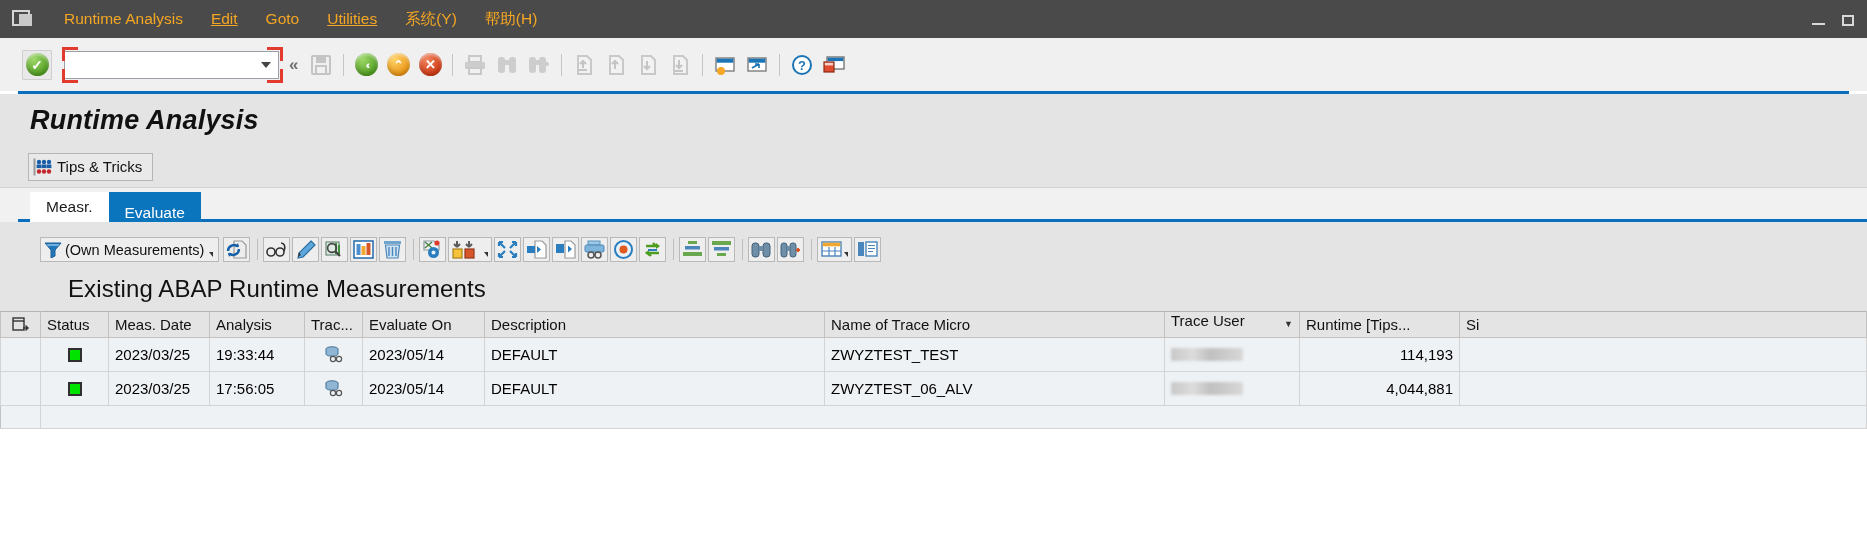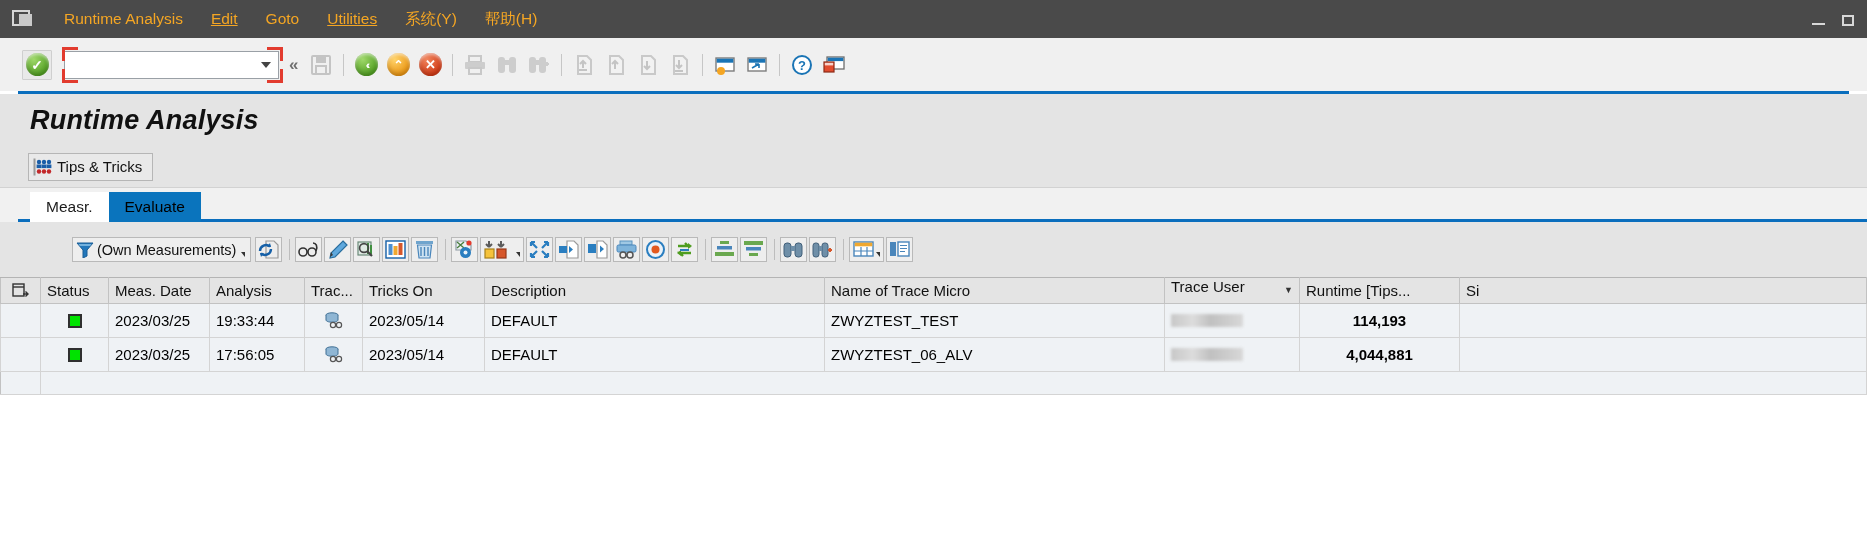--- a/index.html
+++ b/index.html
@@ -119,26 +119,26 @@
     align-items:flex-end; position:relative;
   }
   .tabstrip::after{
     content:""; position:absolute; left:18px; right:0; bottom:0; height:3px; background:#0a6ebd;
   }
   .tab{
     height:30px; padding:0 16px; display:flex; align-items:center;
     font-size:15.5px; position:relative; z-index:2;
   }
   .tab.inactive{ background:#ffffff; color:#1b1b1b;justify-content:center; }
-  .tab.active{ background:#0a74bd; color:#000000; }
+  .tab.active{ background:#0a74bd; color:#ffffff;align-items:flex-end; }
 
   
   .content{ background:#e4e4e4; padding-top:11px; }
   .alvbar{
-    display:flex; align-items:center; padding-left:72px; height:33px;
+    display:flex; align-items:center; padding-left:40px; height:33px;
   }
   .alv-btn{
     height:25px; min-width:25px; border:1px solid #b9b9b9; background:#eeeeee;
     display:flex;align-items:center;justify-content:center; margin-right:2px;
     padding:0 2px;
   }
   .alv-filter{
     height:25px; border:1px solid #b9b9b9; background:#eeeeee; display:flex;
     align-items:center; padding:0 5px 0 3px; gap:3px; margin-right:4px;
   }
@@ -158,36 +158,36 @@
   table.alv th{
     background:#e4e4e4; border:1px solid #c2c2c2; border-top:1px solid #b4b4b4;
     font-weight:normal; font-size:15px; text-align:left; height:25px;
     padding:0 6px; color:#111; white-space:nowrap; overflow:hidden;
   }
   table.alv th.selcol{ width:38px; padding:0;}
   table.alv td{
     border:1px solid #d4d4d4; border-top:none; height:23px; font-size:15px;
     padding:8px 6px; background:#eff2f5; white-space:nowrap; overflow:hidden;
   }
-  td.num{ text-align:center;font-weight:bold; }
+  td.num{ text-align:right; }
   td.ctr{ text-align:center; }
   td.rowhdr{ background:#e4e4e4; border-right:1px solid #c2c2c2;}
   td.status{ background:#dce6ee; text-align:center;}
   .led{
     display:inline-block;width:14px;height:14px;background:#00e300;
     border:2px solid #2f2f2f; vertical-align:-2px;
   }
   .blurred{
     display:inline-block; width:72px; height:13px;
     background:linear-gradient(90deg,#c7c7c7 0%, #dcdcdc 30%, #c0c0c0 55%, #d8d8d8 100%);
     filter:blur(1.4px); vertical-align:-1px; border-radius:1px;
   }
   .sortmark{ float:right; color:#333; font-size:9px; line-height:25px;}
   .filler-row td{ background:#eff2f5; height:22px; border-left:none;border-right:none;}
-  .tbl-wrap{ background:#ec4899;margin-top:11px; }
+  .tbl-wrap{ background:#ec4899; }
 
   .dbico{width:19px;height:17px;position:relative;display:inline-block;vertical-align:-3px;}
 </style>
 </head>
 <body>
 
 <div class="menubar">
   <div class="menu-sysicon">
     <span class="sq"></span>
       <span class="fl"></span>
@@ -556,20 +556,21 @@
 
     <div class="alv-btn">
       <svg width="21" height="19" viewBox="0 0 21 19">
         <rect x="1" y="2" width="6" height="14" fill="#4a86bb"></rect>
         <rect x="9" y="2" width="11" height="14" fill="#fff" stroke="#4a86bb" stroke-width="1.4"></rect>
         <path d="M11 5.5h7M11 8.5h7M11 11.5h5" stroke="#4a86bb" stroke-width="1.2"></path>
       </svg>
     </div>
   </div>
 
+  <div class="grid-title">Existing ABAP Runtime Measurements</div>
 
   <div class="tbl-wrap">
   <table class="alv">
     <colgroup>
       <col style="width:40px">
           <col style="width:68px">
           <col style="width:101px">
           <col style="width:95px">
       <col style="width:58px">
           <col style="width:122px">
@@ -587,21 +588,21 @@
               <rect x="1" y="1" width="11" height="12" fill="none" stroke="#333" stroke-width="1.4"></rect>
               <path d="M1 4h11" stroke="#333" stroke-width="1.4"></path>
               <path d="M11 11h5M13.5 8.5L16 11l-2.5 2.5" stroke="#333" stroke-width="1.4" fill="none"></path>
             </svg>
           </div>
         </th>
         <th>Status</th>
         <th>Meas. Date</th>
         <th>Analysis</th>
         <th>Trac...</th>
-        <th>Tricks On</th>
+        <th>Evaluate On</th>
         <th>Description</th>
         <th>Name of Trace Micro</th>
         <th>
           <span>Trace User</span>
           <span class="sortmark">▼</span>
         </th>
         <th>Runtime [Tips...</th>
         <th>Si</th>
       </tr>
     </thead>

